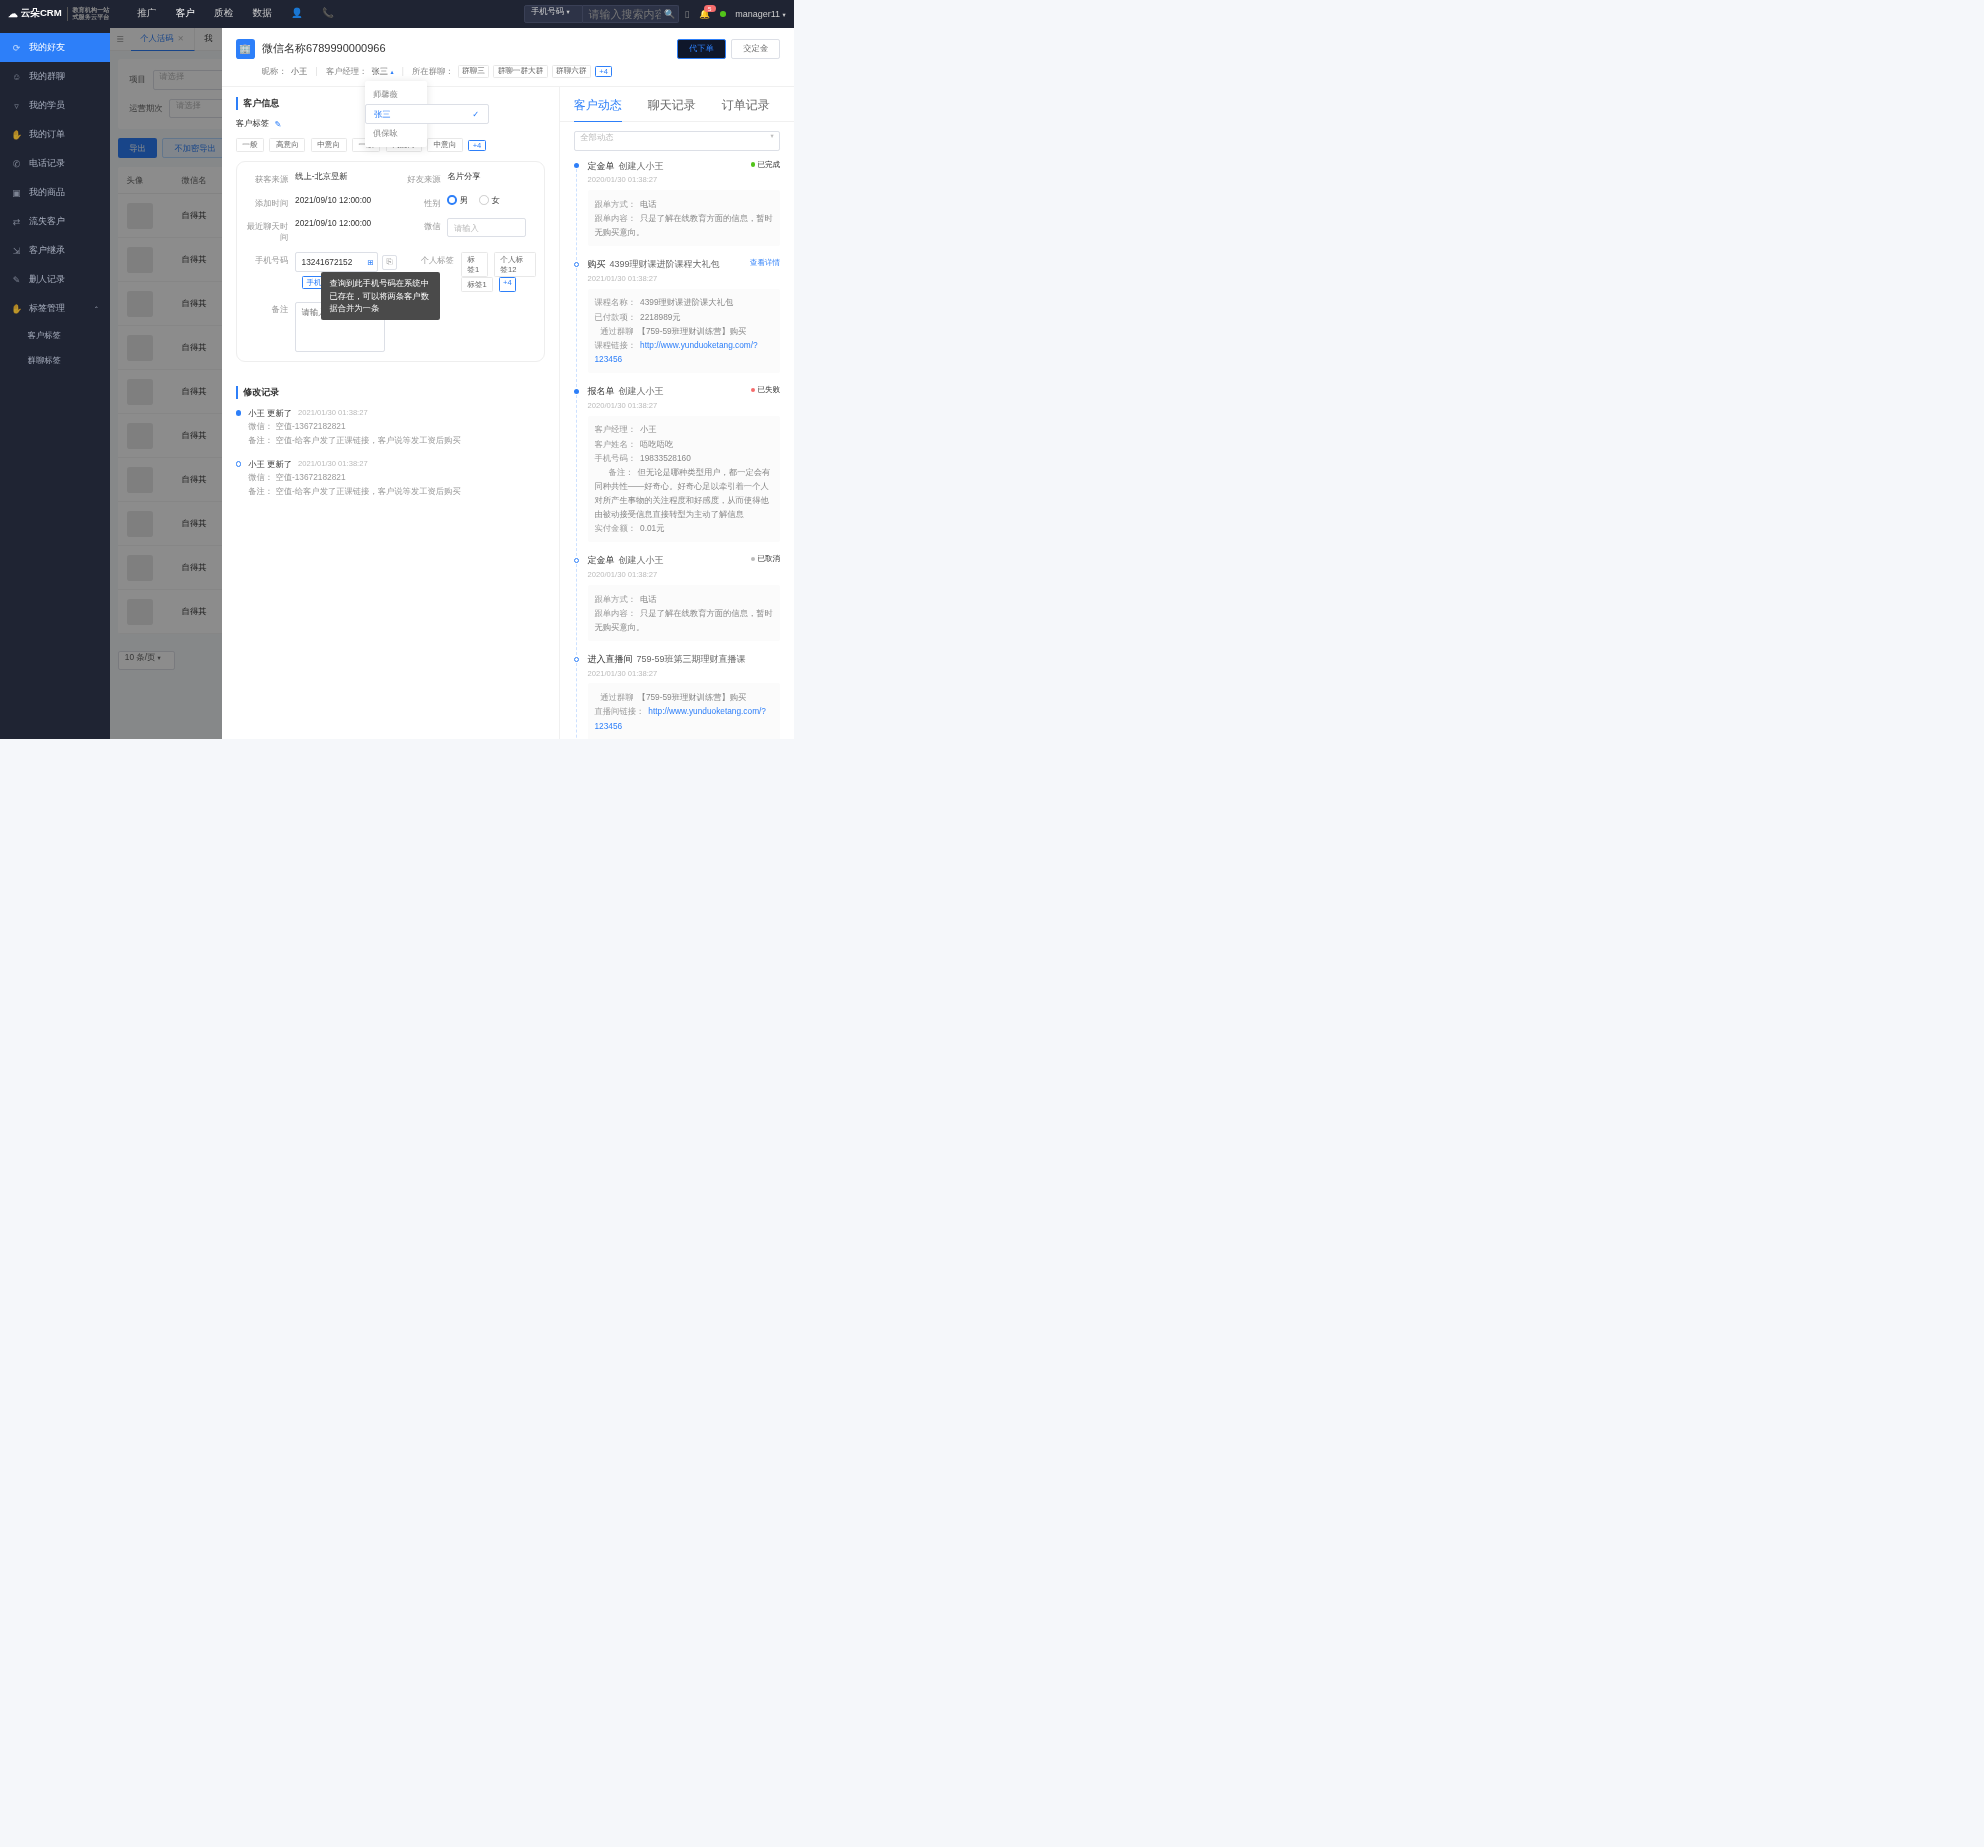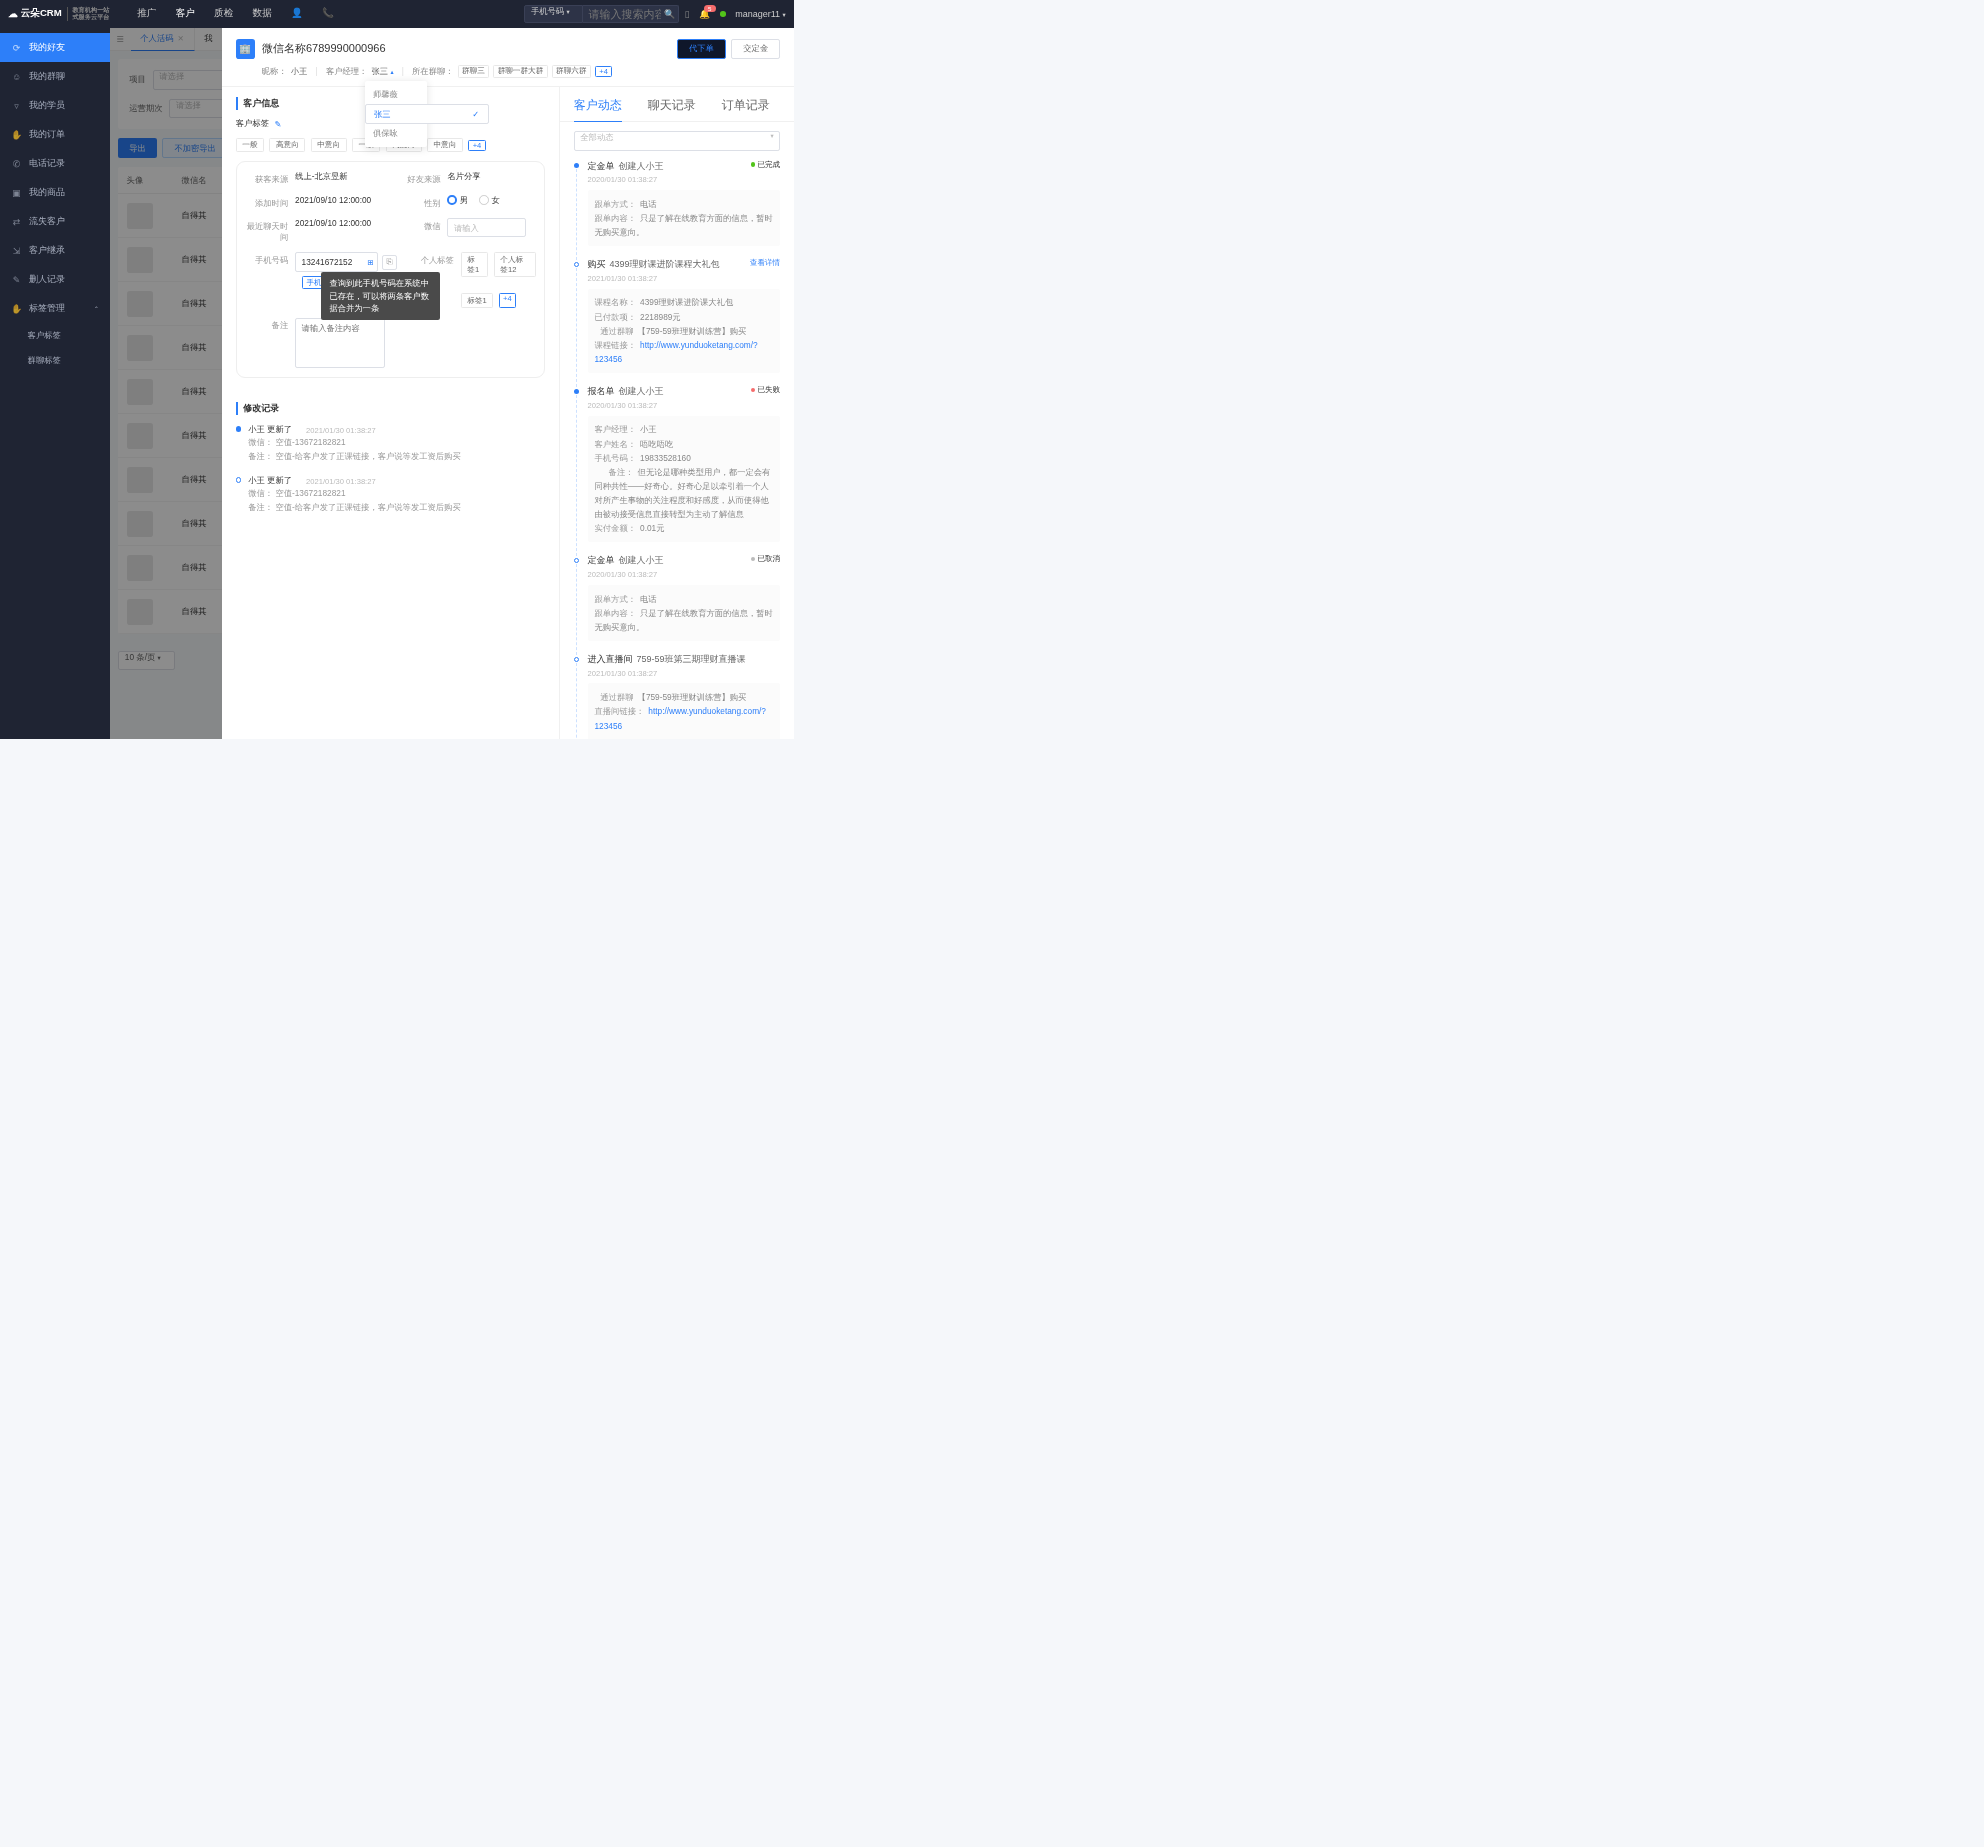--- a/index.html
+++ b/index.html
@@ -76,26 +76,26 @@
 .radio-circ{width:9.6px;height:9.6px;border-radius:50%;border:0.7px solid #ccc;display:inline-block}
 .radio-circ.on{border:2.8px solid #2d7ff9}
 .inp{border:0.7px solid #dcdfe6;border-radius:2.1px;height:19.3px;padding:0 5.5px;font-size:8.3px;color:#333}
 .inp::placeholder{color:#bbb}
 .phone-wrap{display:flex;align-items:center;gap:4.1px;position:relative}
 .phone-inp{width:83px}
 .ico-btn{width:15px;height:15px;border:0.7px solid #dcdfe6;border-radius:2.1px;display:flex;align-items:center;justify-content:center;color:#888;font-size:7.6px;cursor:pointer}
 .phone-tip{border:0.7px solid #2d7ff9;color:#2d7ff9;font-size:7.6px;padding:0.7px 3.4px;border-radius:1.4px;margin-top:4.1px;display:inline-block}
 .tooltip{position:absolute;top:19.3px;left:26px;background:#4a4a4a;color:#fff;font-size:8.3px;padding:5.5px 8.3px;border-radius:2.1px;width:119px;line-height:1.5;z-index:10}
 .textarea{border:0.7px solid #dcdfe6;border-radius:2.1px;width:90px;height:50px;padding:4.1px 5.5px;font-size:8.3px;resize:none}
-.tag-col{display:flex;flex-direction:column;gap:16px;align-items:flex-start}
+.tag-col{display:flex;flex-direction:column;gap:0;align-items:flex-start}
 .tag-row-h{display:flex;gap:5.5px}
 .mod-item{position:relative;padding-left:12.4px;margin-bottom:12.4px;font-size:8.3px}
 .mod-dot{position:absolute;left:0;top:2.8px;width:5.5px;height:5.5px;border-radius:50%;background:#2d7ff9}
 .mod-dot.hollow{background:#fff;border:0.7px solid #2d7ff9}
-.mod-head{display:flex;gap:14px;align-items:flex-end;margin-bottom:2.8px}
+.mod-head{display:flex;gap:6px;align-items:flex-start;margin-bottom:2.8px}
 .mod-name{color:#333}
 .mod-time{color:#bbb;font-size:7.6px}
 .mod-line{color:#999;margin-top:2.8px}
 .pb-right{flex:1;display:flex;flex-direction:column;overflow:hidden}
 .r-tabs{display:flex;padding:9.6px 13.8px 0;gap:26px;font-size:12px;border-bottom:0.7px solid #f0f0f0}
 .r-tab{padding-bottom:6.9px;cursor:pointer;color:#666}
 .r-tab.active{color:#2d7ff9;border-bottom:1.4px solid #2d7ff9;margin-bottom:-0.7px}
 .r-filter{padding:8.3px 13.8px}
 .r-sel{border:0.7px solid #dcdfe6;border-radius:2.1px;height:20.7px;width:100%;padding:0 5.5px;color:#bbb;font-size:8.3px;background:#fff}
 .timeline{flex:1;overflow-y:auto;padding:0 13.8px 13.8px}

